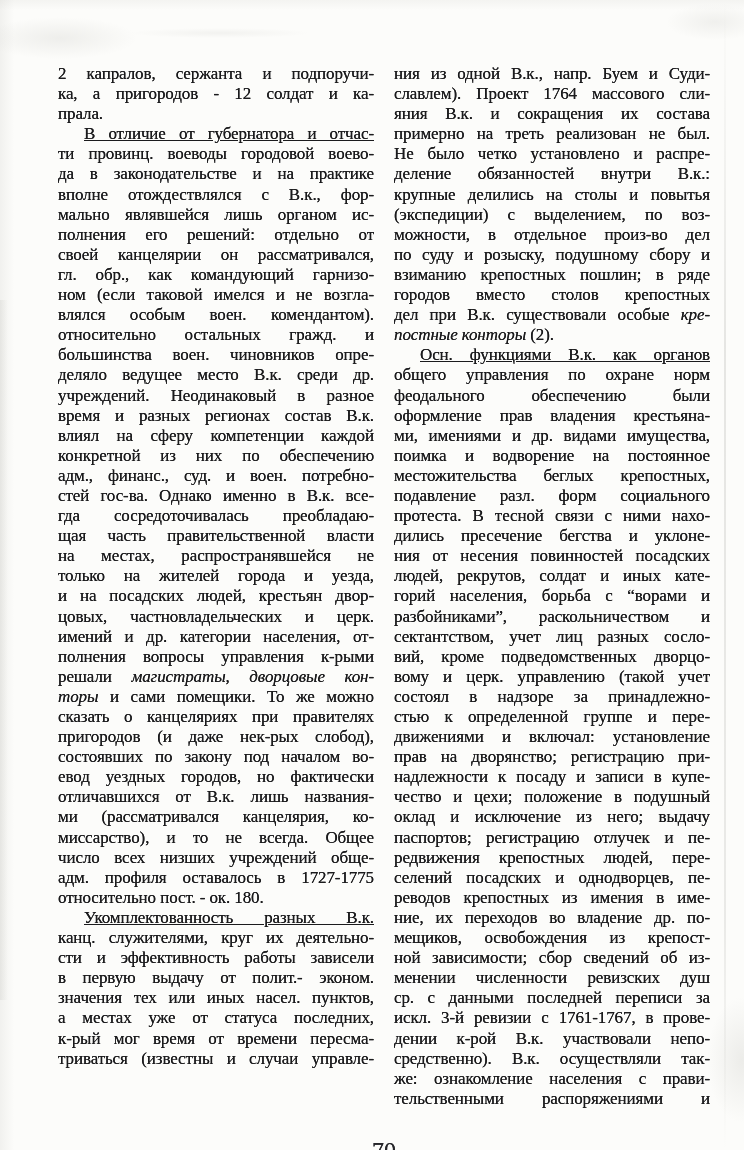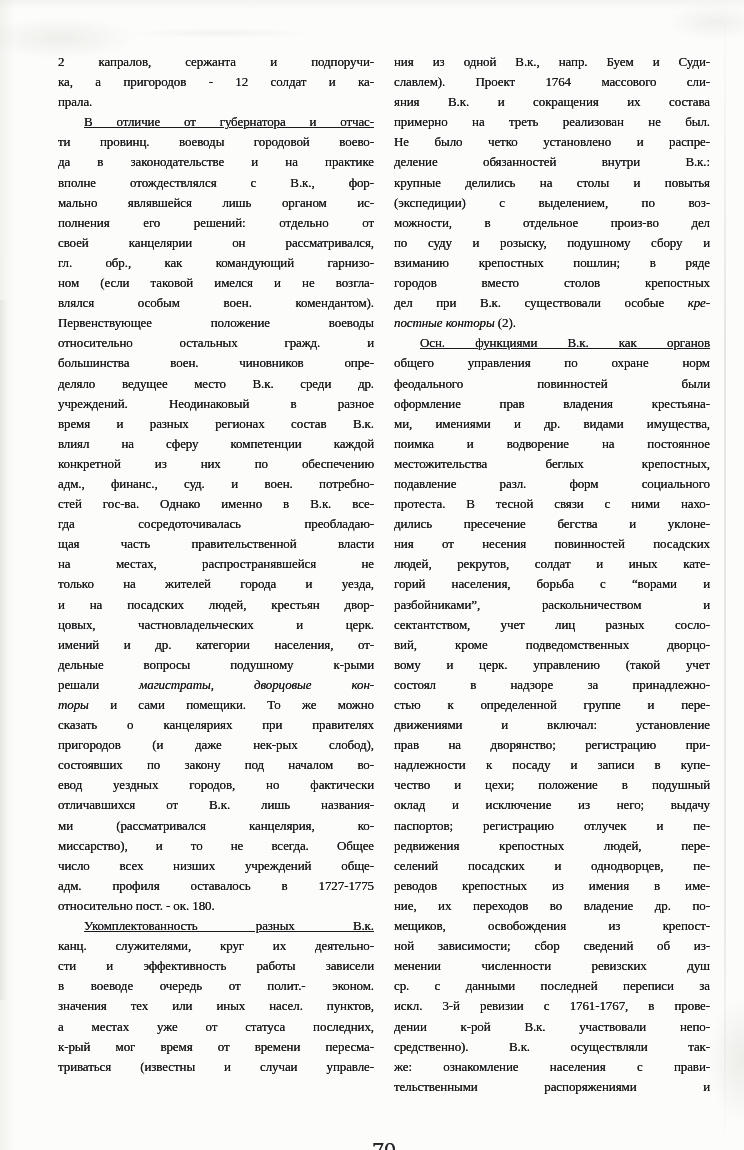--- a/index.html
+++ b/index.html
@@ -27,23 +27,23 @@
   .artifact.smudge-left {
     top: 300px; left: 0; width: 8px; height: 700px;
     background: linear-gradient(to right, rgba(160,160,152,.14), transparent);
   }
   .artifact.smudge-top {
     top: 28px; left: 130px; width: 180px; height: 10px;
     background: radial-gradient(ellipse closest-side, rgba(170,170,163,.12), transparent);
   }
   .col {
     position: absolute;
-    top: 52px;
+    top: 64px;
     width: 316px;
-    font-size: 13px;
+    font-size: 17px;
     line-height: 20.1px;
     letter-spacing: -0.1px;
     text-shadow: 0 0 0.4px currentColor; 
   }
   .col-left  { left: 58px;  }
   .col-right { left: 394px; }
   .line {
     text-align: justify;
     text-align-last: justify;
     height: 20.1px;
@@ -79,54 +79,53 @@
       <div class="line indent">В отличие от губернатора и отчас-</div>
       <div class="line">ти провинц. воеводы городовой воево-</div>
       <div class="line">да в законодательстве и на практике</div>
       <div class="line">вполне отождествлялся с В.к., фор-</div>
       <div class="line">мально являвшейся лишь органом ис-</div>
       <div class="line">полнения его решений: отдельно от</div>
       <div class="line">своей канцелярии он рассматривался,</div>
       <div class="line">гл. обр., как командующий гарнизо-</div>
       <div class="line">ном (если таковой имелся и не возгла-</div>
       <div class="line">влялся особым воен. комендантом).</div>
-      <div class="line">Первенствующее положение воеводы</div>
       <div class="line">относительно остальных гражд. и</div>
       <div class="line">большинства воен. чиновников опре-</div>
       <div class="line">деляло ведущее место В.к. среди др.</div>
       <div class="line">учреждений. Неодинаковый в разное</div>
       <div class="line">время и разных регионах состав В.к.</div>
       <div class="line">влиял на сферу компетенции каждой</div>
       <div class="line">конкретной из них по обеспечению</div>
       <div class="line">адм., финанс., суд. и воен. потребно-</div>
       <div class="line">стей гос-ва. Однако именно в В.к. все-</div>
       <div class="line">гда сосредоточивалась преобладаю-</div>
       <div class="line">щая часть правительственной власти</div>
       <div class="line">на местах, распространявшейся не</div>
       <div class="line">только на жителей города и уезда,</div>
       <div class="line">и на посадских людей, крестьян двор-</div>
       <div class="line">цовых, частновладельческих и церк.</div>
       <div class="line">имений и др. категории населения, от-</div>
-      <div class="line">дельные вопросы подушному к-рыми</div>
+      <div class="line">полнения вопросы управления к-рыми</div>
       <div class="line">решали <i>магистраты, дворцовые кон-</i></div>
       <div class="line"><i>торы</i> и сами помещики. То же можно</div>
       <div class="line">сказать о канцеляриях при правителях</div>
       <div class="line">пригородов (и даже нек-рых слобод),</div>
       <div class="line">состоявших по закону под началом во-</div>
       <div class="line">евод уездных городов, но фактически</div>
       <div class="line">отличавшихся от В.к. лишь названия-</div>
       <div class="line">ми (рассматривался канцелярия, ко-</div>
       <div class="line">миссарство), и то не всегда. Общее</div>
       <div class="line">число всех низших учреждений обще-</div>
       <div class="line">адм. профиля оставалось в 1727-1775</div>
       <div class="line end">относительно пост. - ок. 180.</div>
       <div class="line indent">Укомплектованность разных В.к.</div>
       <div class="line">канц. служителями, круг их деятельно-</div>
       <div class="line">сти и эффективность работы зависели</div>
-      <div class="line">в воеводе очередь от полит.- эконом.</div>
+      <div class="line">в первую выдачу от полит.- эконом.</div>
       <div class="line">значения тех или иных насел. пунктов,</div>
       <div class="line">а местах уже от статуса последних,</div>
       <div class="line">к-рый мог время от времени пересма-</div>
       <div class="line">триваться (известны и случаи управле-</div>
     </div>
   <div class="col col-right">
       <div class="line">ния из одной В.к., напр. Буем и Суди-</div>
       <div class="line">славлем). Проект 1764 массового сли-</div>
       <div class="line">яния В.к. и сокращения их состава</div>
       <div class="line">примерно на треть реализован не был.</div>
@@ -135,21 +134,21 @@
       <div class="line">крупные делились на столы и повытья</div>
       <div class="line">(экспедиции) с выделением, по воз-</div>
       <div class="line">можности, в отдельное произ-во дел</div>
       <div class="line">по суду и розыску, подушному сбору и</div>
       <div class="line">взиманию крепостных пошлин; в ряде</div>
       <div class="line">городов вместо столов крепостных</div>
       <div class="line">дел при В.к. существовали особые <i>кре-</i></div>
       <div class="line end"><i>постные конторы</i> (2).</div>
       <div class="line indent">Осн. функциями В.к. как органов</div>
       <div class="line">общего управления по охране норм</div>
-      <div class="line">феодального повинностей были</div>
+      <div class="line">феодального обеспечению были</div>
       <div class="line">оформление прав владения крестьяна-</div>
       <div class="line">ми, имениями и др. видами имущества,</div>
       <div class="line">поимка и водворение на постоянное</div>
       <div class="line">местожительства беглых крепостных,</div>
       <div class="line">подавление разл. форм социального</div>
       <div class="line">протеста. В тесной связи с ними нахо-</div>
       <div class="line">дились пресечение бегства и уклоне-</div>
       <div class="line">ния от несения повинностей посадских</div>
       <div class="line">людей, рекрутов, солдат и иных кате-</div>
       <div class="line">горий населения, борьба с “ворами и</div>

